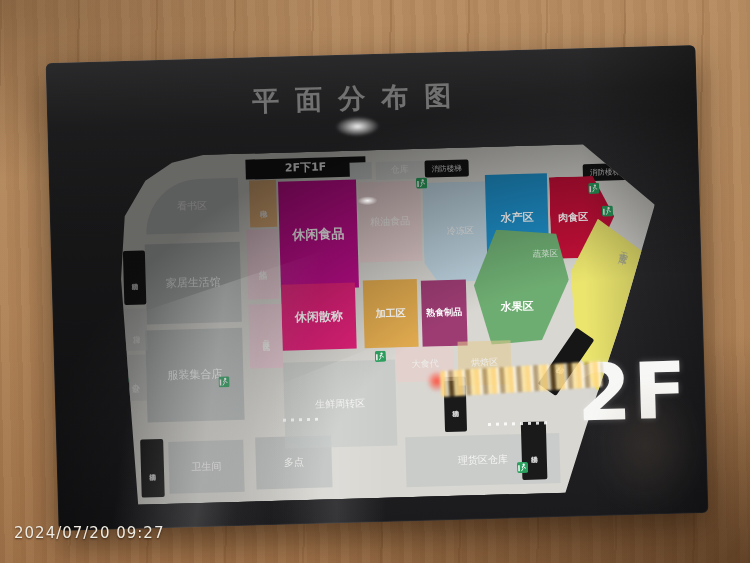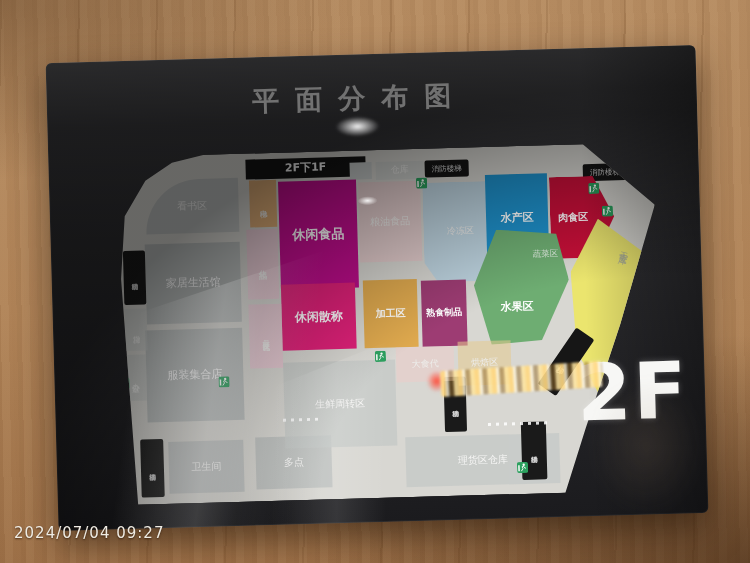--- a/index.html
+++ b/index.html
@@ -169,13 +169,13 @@
     <div class="glare1"></div>
     <div class="glare2"></div>
     <div class="spot1"></div>
     <div class="spot2"></div>
     <div class="ledred"></div>
     <div class="led"></div>
     <div class="person"></div>
   </div>
 </div>
 
-<div class="stamp">2024/07/04 09:27</div>
+<div class="stamp">2024/07/20 09:27</div>
 
 </body></html>

